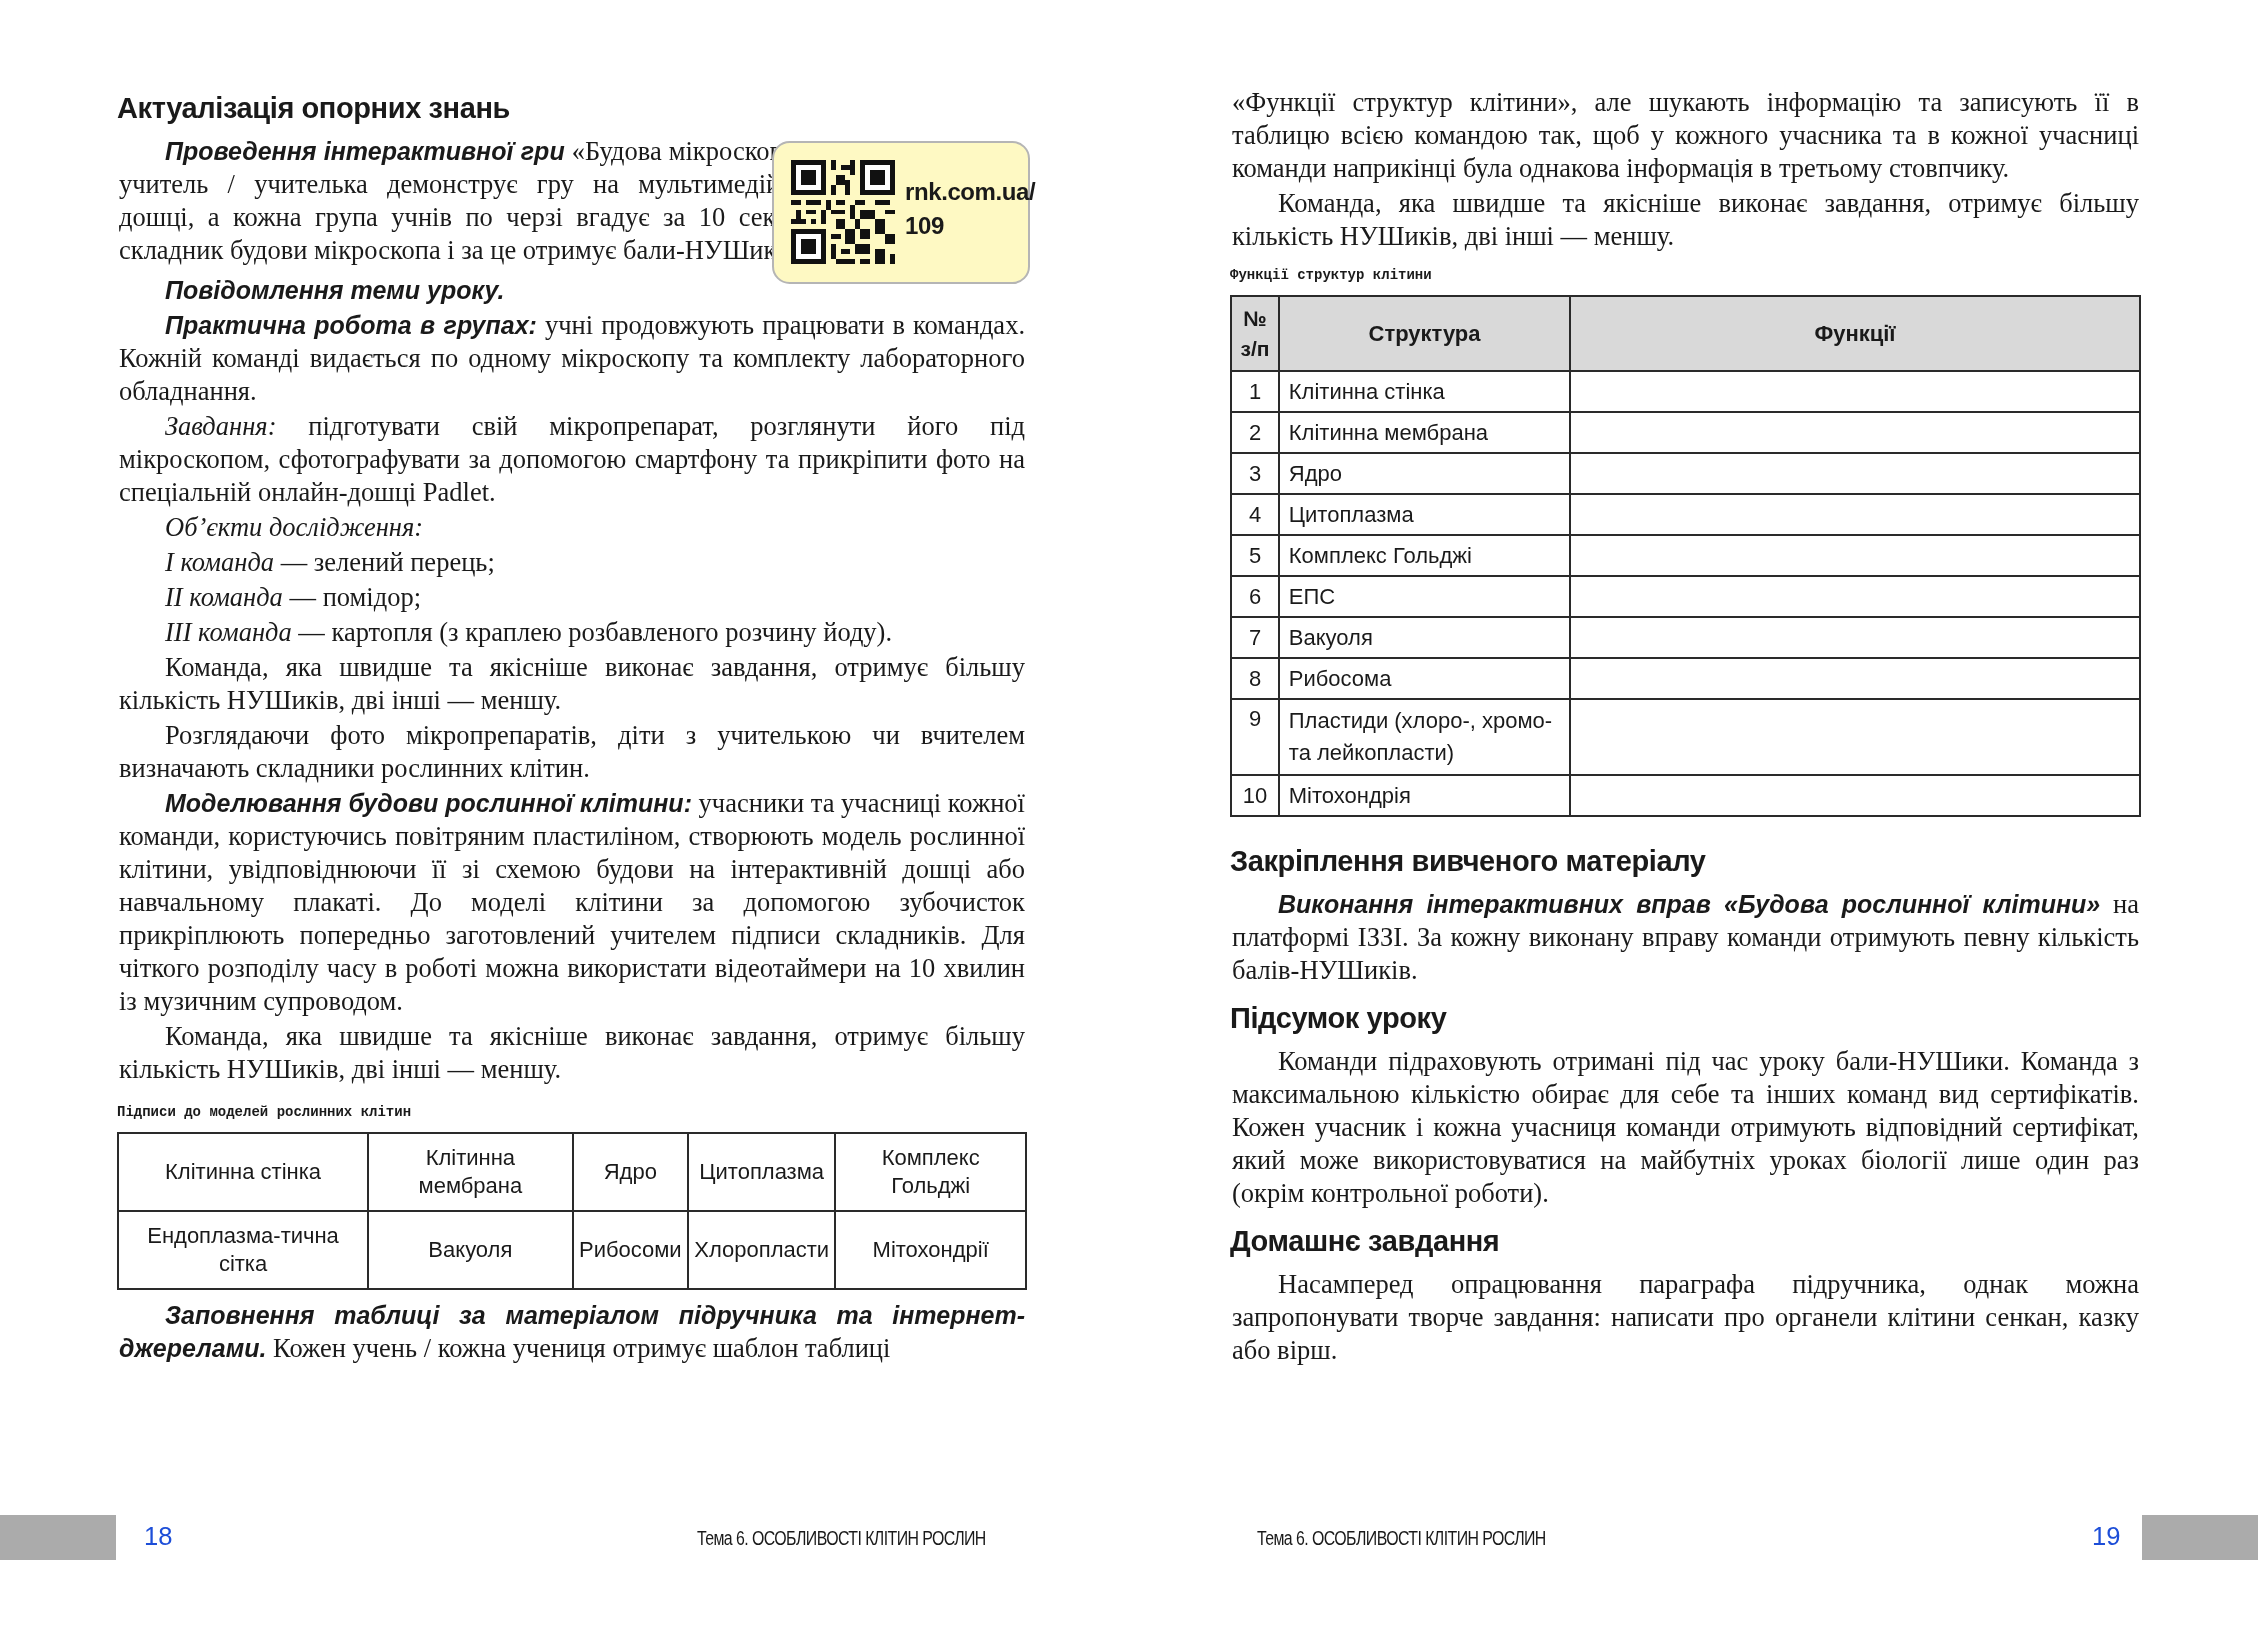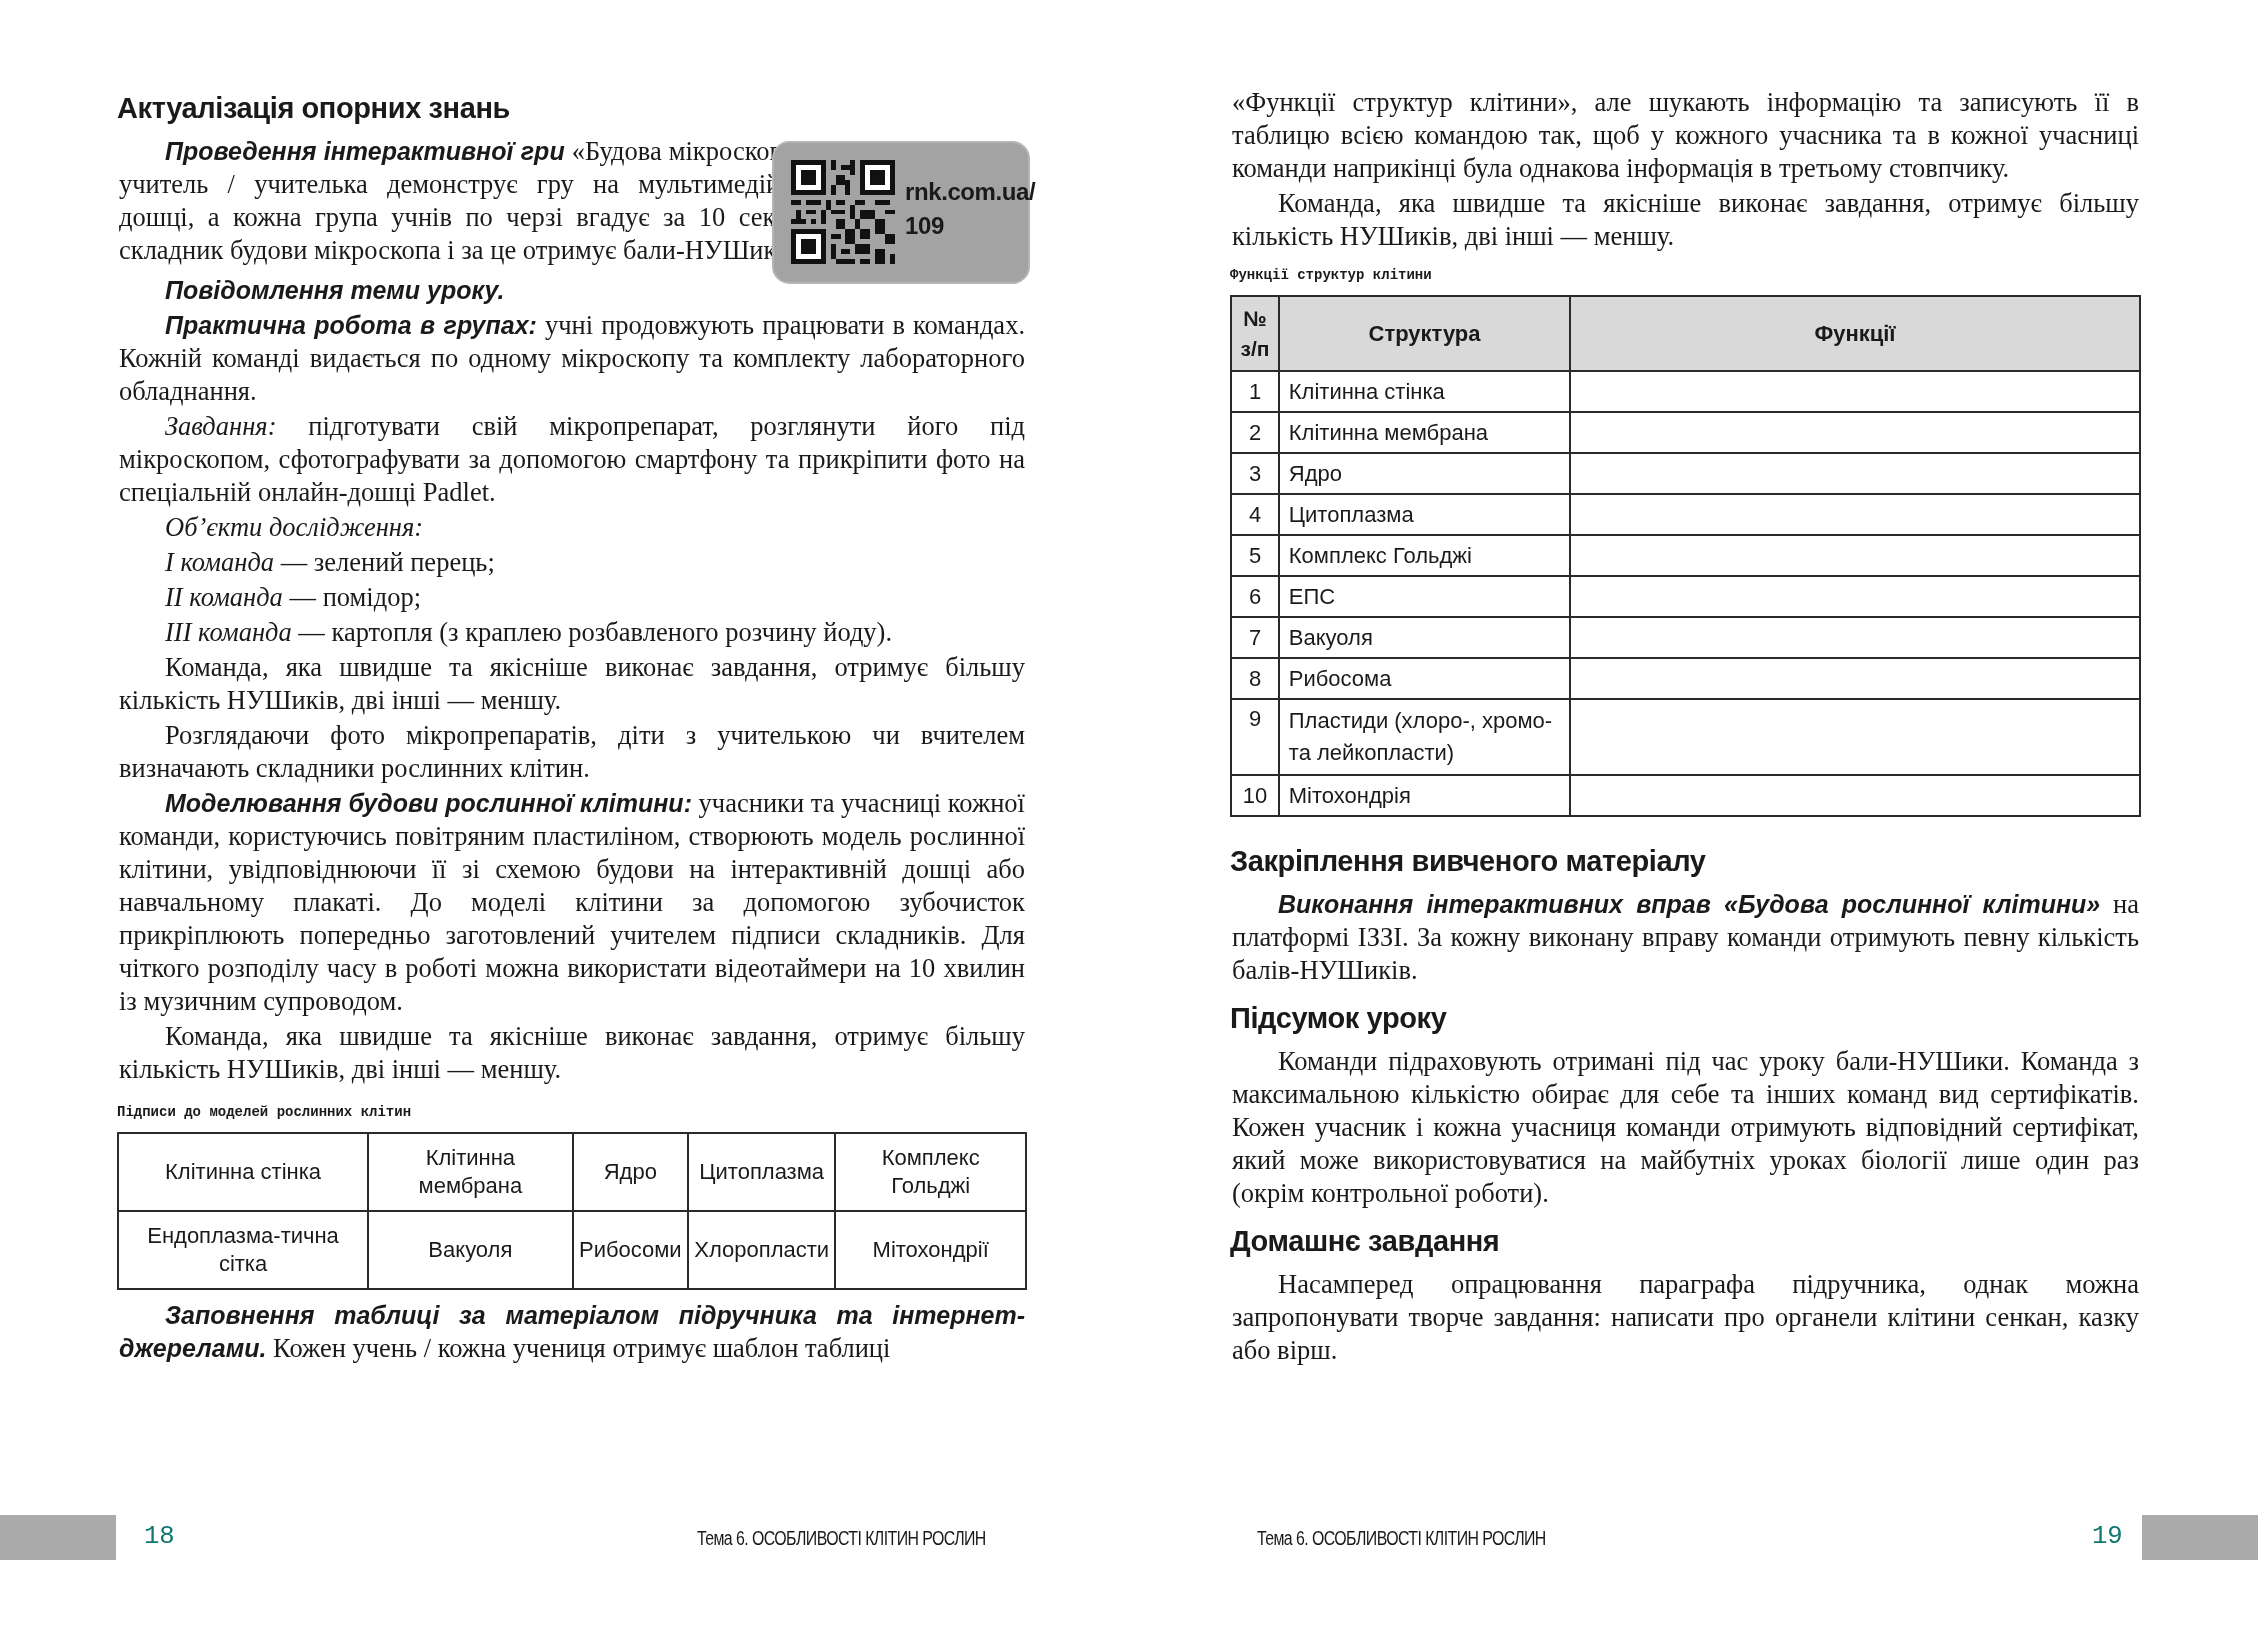--- a/index.html
+++ b/index.html
@@ -11,40 +11,40 @@
   .page-left .col { left:117px; width:910px; top:84px; }
   .page-right .col { left:101px; width:911px; top:84px; }
 
   h2.heading { font-family: "Liberation Sans", sans-serif; font-weight:bold; font-size:29px; margin:0; letter-spacing:-0.4px; line-height:49px; }
   p.para { font-family: "Liberation Serif", serif; font-size:26.5px; line-height:33px; margin:2px; text-align:justify; }
   p.indent { text-indent:46px; }
   p.noindent { text-indent:0; }
   .lead-bi { font-family: "Liberation Sans", sans-serif; font-weight:bold; font-style:italic; font-size:25px; }
   .lead-i { font-style:italic; }
 
-  .qr-box { position:absolute; left:655px; top:57px; width:254px; height:139px; border:2.6px solid #b5b5b5; border-radius:17.6px; background:#a3a3a3; }
+  .qr-box { position:absolute; left:655px; top:57px; width:254px; height:139px; border:2.6px solid #b5b5b5; border-radius:17.6px; background:#fef9c3; }
   .qr-code { position:absolute; left:17px; top:17px; width:104px; height:104px; }
   .qr-text { position:absolute; left:131px; top:32px; font-family:"Liberation Sans", sans-serif; font-size:24px; font-weight:bold; line-height:34px; letter-spacing:-0.4px; color:#1a1a1a; }
 
   .table-caption { font-family:Liberation Mono, monospace; font-weight:bold; font-size:14px; text-align:left; margin:17.6px 0 12.4px 0; }
 
   table.labels { width:100%; border-collapse:collapse; font-family:"Liberation Sans", sans-serif; font-size:22px; }
   table.labels td { border:2.2px solid #2a2a2a; text-align:center; vertical-align:middle; height:76px; line-height:28px; padding:0 5.3px; }
 
   table.functions { width:100%; border-collapse:collapse; font-family:"Liberation Sans", sans-serif; font-size:22px; }
   table.functions th { background:#d9d9d9; font-weight:bold; font-size:22px; height:71px; border:2.2px solid #2a2a2a; border-bottom:none; }
   table.functions th.num { width:44px; line-height:30px; font-size:21px; }
   table.functions th.struct { width:287px; }
   table.functions td { border:2.2px solid #2a2a2a; height:39px; padding:0 8.8px; line-height:34px; }
   table.functions td.num { text-align:center; padding:0 1.8px; }
   table.functions tr.tall td { height:72px; }
   table.functions tr.tall td.num { vertical-align:top; padding-top:1.8px; }
 
   .footer-bar { position:absolute; top:1515px; width:116px; height:45px; background:#ababab; }
-  .footer-num { position:absolute; top:1519px; font-family:Liberation Mono, monospace; font-size:25.6px; line-height:35px; color:#0f766e; }
+  .footer-num { position:absolute; top:1519px; font-family:Liberation Sans, sans-serif; font-size:25.6px; line-height:35px; color:#1d4ed8; }
   .footer-title { position:absolute; top:1523px; font-family:"Liberation Sans", sans-serif; font-size:19.4px; line-height:30px; letter-spacing:-0.7px; transform:scaleX(0.82); transform-origin:left center; color:#1a1a1a; white-space:nowrap; }
 </style>
 </head>
 <body>
 
 <div class="page page-left">
   <div class="col">
 
     <h2 class="heading">Актуалізація опорних знань</h2>
 

